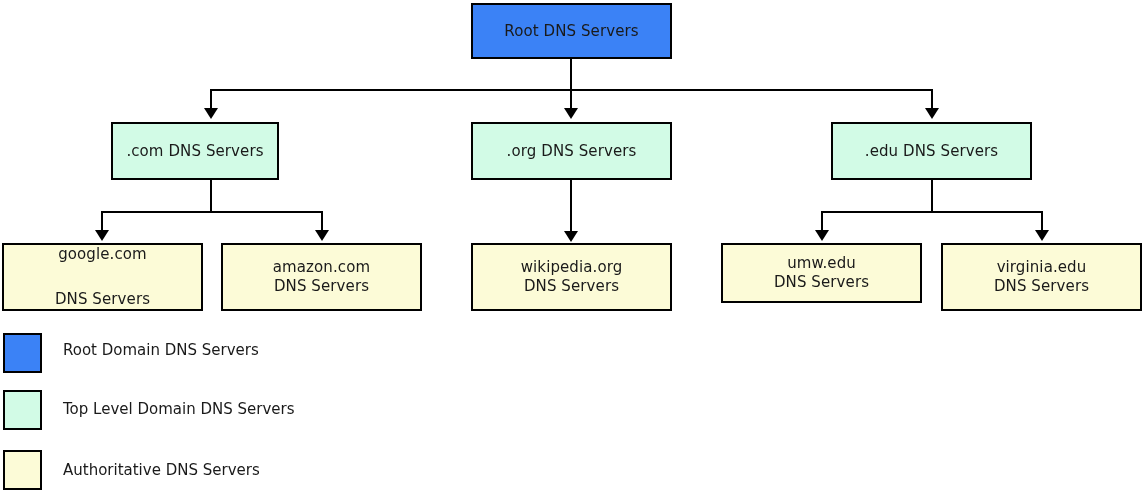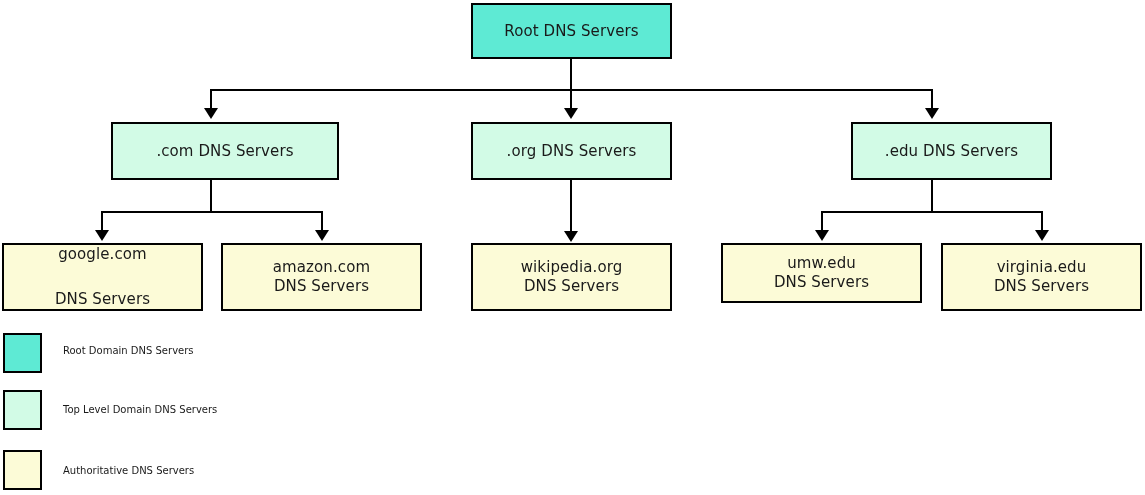--- a/index.html
+++ b/index.html
@@ -30,21 +30,21 @@
     text-align: center;
     font-size: 15px;
     line-height: 19px;
     color: #1a1a1a;
     letter-spacing: 0.1px;
   }
   .node .line1, .node .line2 {
     display: block;
     white-space: nowrap;
   }
-  .root-node   { background: #5eead4; }
+  .root-node   { background: #3b82f6; }
   .tld-node    { background: #d2fbe6; }
   .auth-node   { background: #fcfbd7; }
 
   
   .edge {
     position: absolute;
     background: #000000;
   }
   .v-line { width: 2px; }
   .h-line { height: 2px; }
@@ -60,21 +60,21 @@
   
   .legend-swatch {
     position: absolute;
     box-sizing: border-box;
     border: 2px solid #000000;
     width: 39px;
     height: 40px;
   }
   .legend-label {
     position: absolute;
-    font-size: 10px;
+    font-size: 15px;
     line-height: 19px;
     color: #1a1a1a;
     white-space: nowrap;
   }
 </style>
 </head>
 <body>
 
 <div id="diagram-root">
 
@@ -105,29 +105,29 @@
   <div class="edge h-line" style="left:821px; top:211px; width:221px;"></div>
   <div class="edge v-line" style="left:821px; top:211px; height:21px;"></div>
   <div class="arrow" style="left:815px; top:230px;"></div>
   <div class="edge v-line" style="left:1041px; top:211px; height:21px;"></div>
   <div class="arrow" style="left:1035px; top:230px;"></div>
 
   <div class="node root-node" style="left:471px; top:3px; width:201px; height:56px;">
     <span class="line1">Root DNS Servers</span>
   </div>
 
-  <div class="node tld-node" style="left:111px; top:122px; width:228px; height:58px;">
+  <div class="node tld-node" style="left:111px; top:122px; width:168px; height:58px;">
     <span class="line1">.com DNS Servers</span>
   </div>
 
   <div class="node tld-node" style="left:471px; top:122px; width:201px; height:58px;">
     <span class="line1">.org DNS Servers</span>
   </div>
 
-  <div class="node tld-node" style="left:831px; top:122px; width:201px; height:58px;margin-left:20px;">
+  <div class="node tld-node" style="left:831px; top:122px; width:201px; height:58px;">
     <span class="line1">.edu DNS Servers</span>
   </div>
 
   <div class="node auth-node" style="left:2px; top:243px; width:201px; height:68px;justify-content:space-between;">
     <span class="line1">google.com</span>
     <span class="line2">DNS Servers</span>
   </div>
 
   <div class="node auth-node" style="left:221px; top:243px; width:201px; height:68px;">
     <span class="line1">amazon.com</span>

